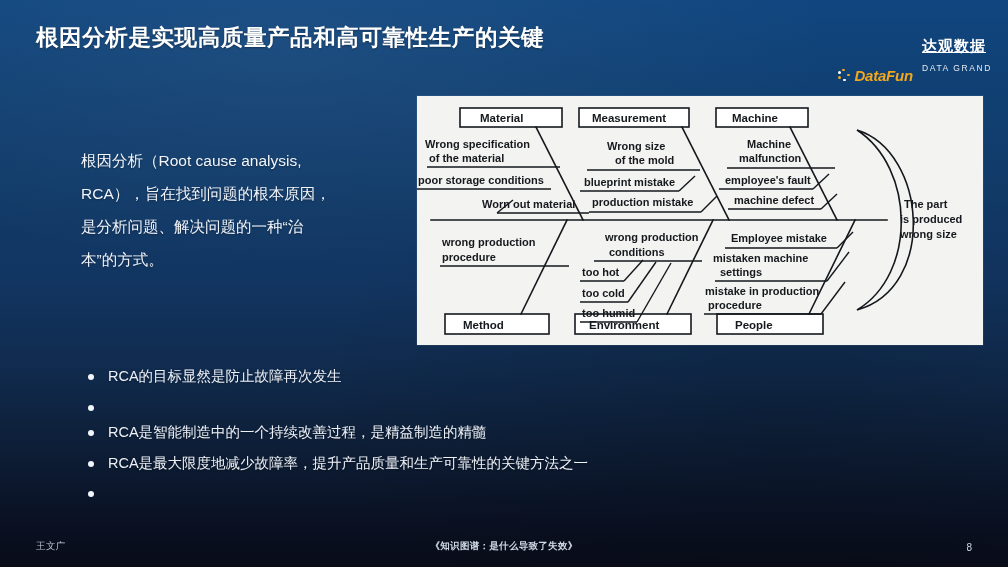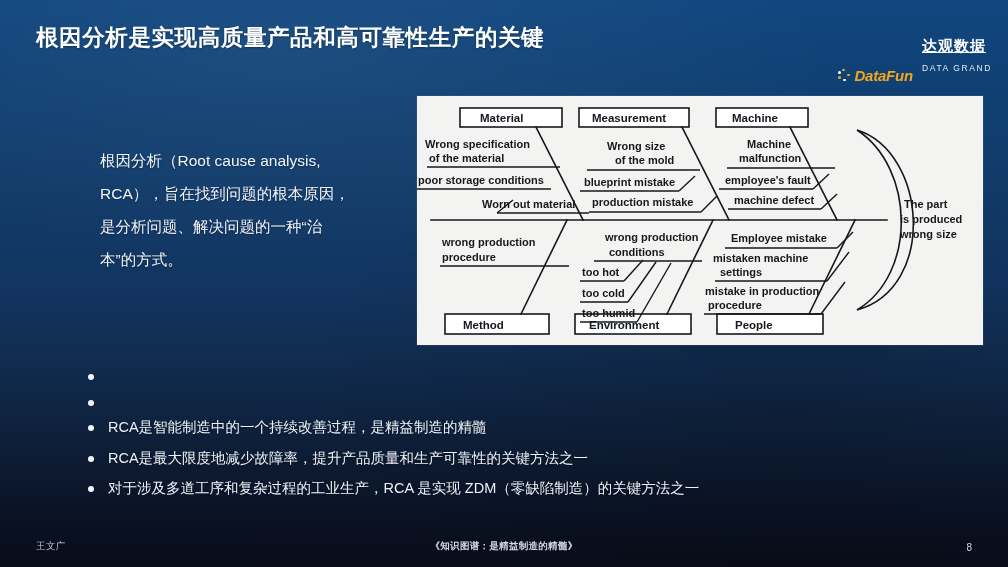--- a/index.html
+++ b/index.html
@@ -44,21 +44,21 @@
   .logo-word{
     font-size:15px;font-weight:bold;color:#f2a71c;
     font-style:italic;letter-spacing:-.2px;
   }
   .logo-cn{display:flex;flex-direction:column;line-height:1;}
   .logo-cn .cn{font-size:15px;font-weight:bold;color:#fff;letter-spacing:1px;text-decoration:underline;}
   .logo-cn .en{font-size:8.5px;color:#e6eaf2;letter-spacing:1.6px;margin-top:11px;}
 
   
   .lead{
-    position:absolute;left:100px;top:144px;width:300px;
+    position:absolute;left:81px;top:144px;width:300px;
     color:#f2f5fa;font-size:15.5px;line-height:33px;
     text-shadow:0 1px 2px rgba(0,0,0,.3);
   }
 
   
   .diagram{
     position:absolute;left:417px;top:96px;width:566px;height:249px;
     background:#f3f3f1;border:0;box-shadow:0 0 0 1px rgba(255,255,255,.06);
   }
   .diagram svg{display:block;width:566px;height:249px;}
@@ -221,34 +221,34 @@
       <text class="fb-txt" x="288" y="199" font-size="11">mistake in production</text>
       <text class="fb-txt" x="291" y="213" font-size="11">procedure</text>
       <line class="fb-thin" x1="287" y1="218" x2="404" y2="218"></line>
       <line class="fb-thin" x1="404" y1="218" x2="428" y2="186"></line>
     </svg>
   </div>
 
   <div class="bullets">
     <div class="bullet">
       <span class="dot"></span>
+      <span>RCA的目标显然是防止故障再次发生</span>
     </div>
     <div class="bullet">
       <span class="dot"></span>
     </div>
     <div class="bullet">
       <span class="dot"></span>
       <span>RCA是智能制造中的一个持续改善过程，是精益制造的精髓</span>
     </div>
     <div class="bullet">
       <span class="dot"></span>
       <span>RCA是最大限度地减少故障率，提升产品质量和生产可靠性的关键方法之一</span>
     </div>
     <div class="bullet">
       <span class="dot"></span>
-      <span>对于涉及多道工序和复杂过程的工业生产，RCA 是实现 ZDM（零缺陷制造）的关键方法之一</span>
     </div>
   </div>
 
   <div class="footer-left">王文广</div>
-  <div class="footer-center">《知识图谱：是精益制造的精髓》</div>
+  <div class="footer-center">《知识图谱：是什么导致了失效》</div>
   <div class="footer-right">8</div>
 </div>
 
 </body></html>

